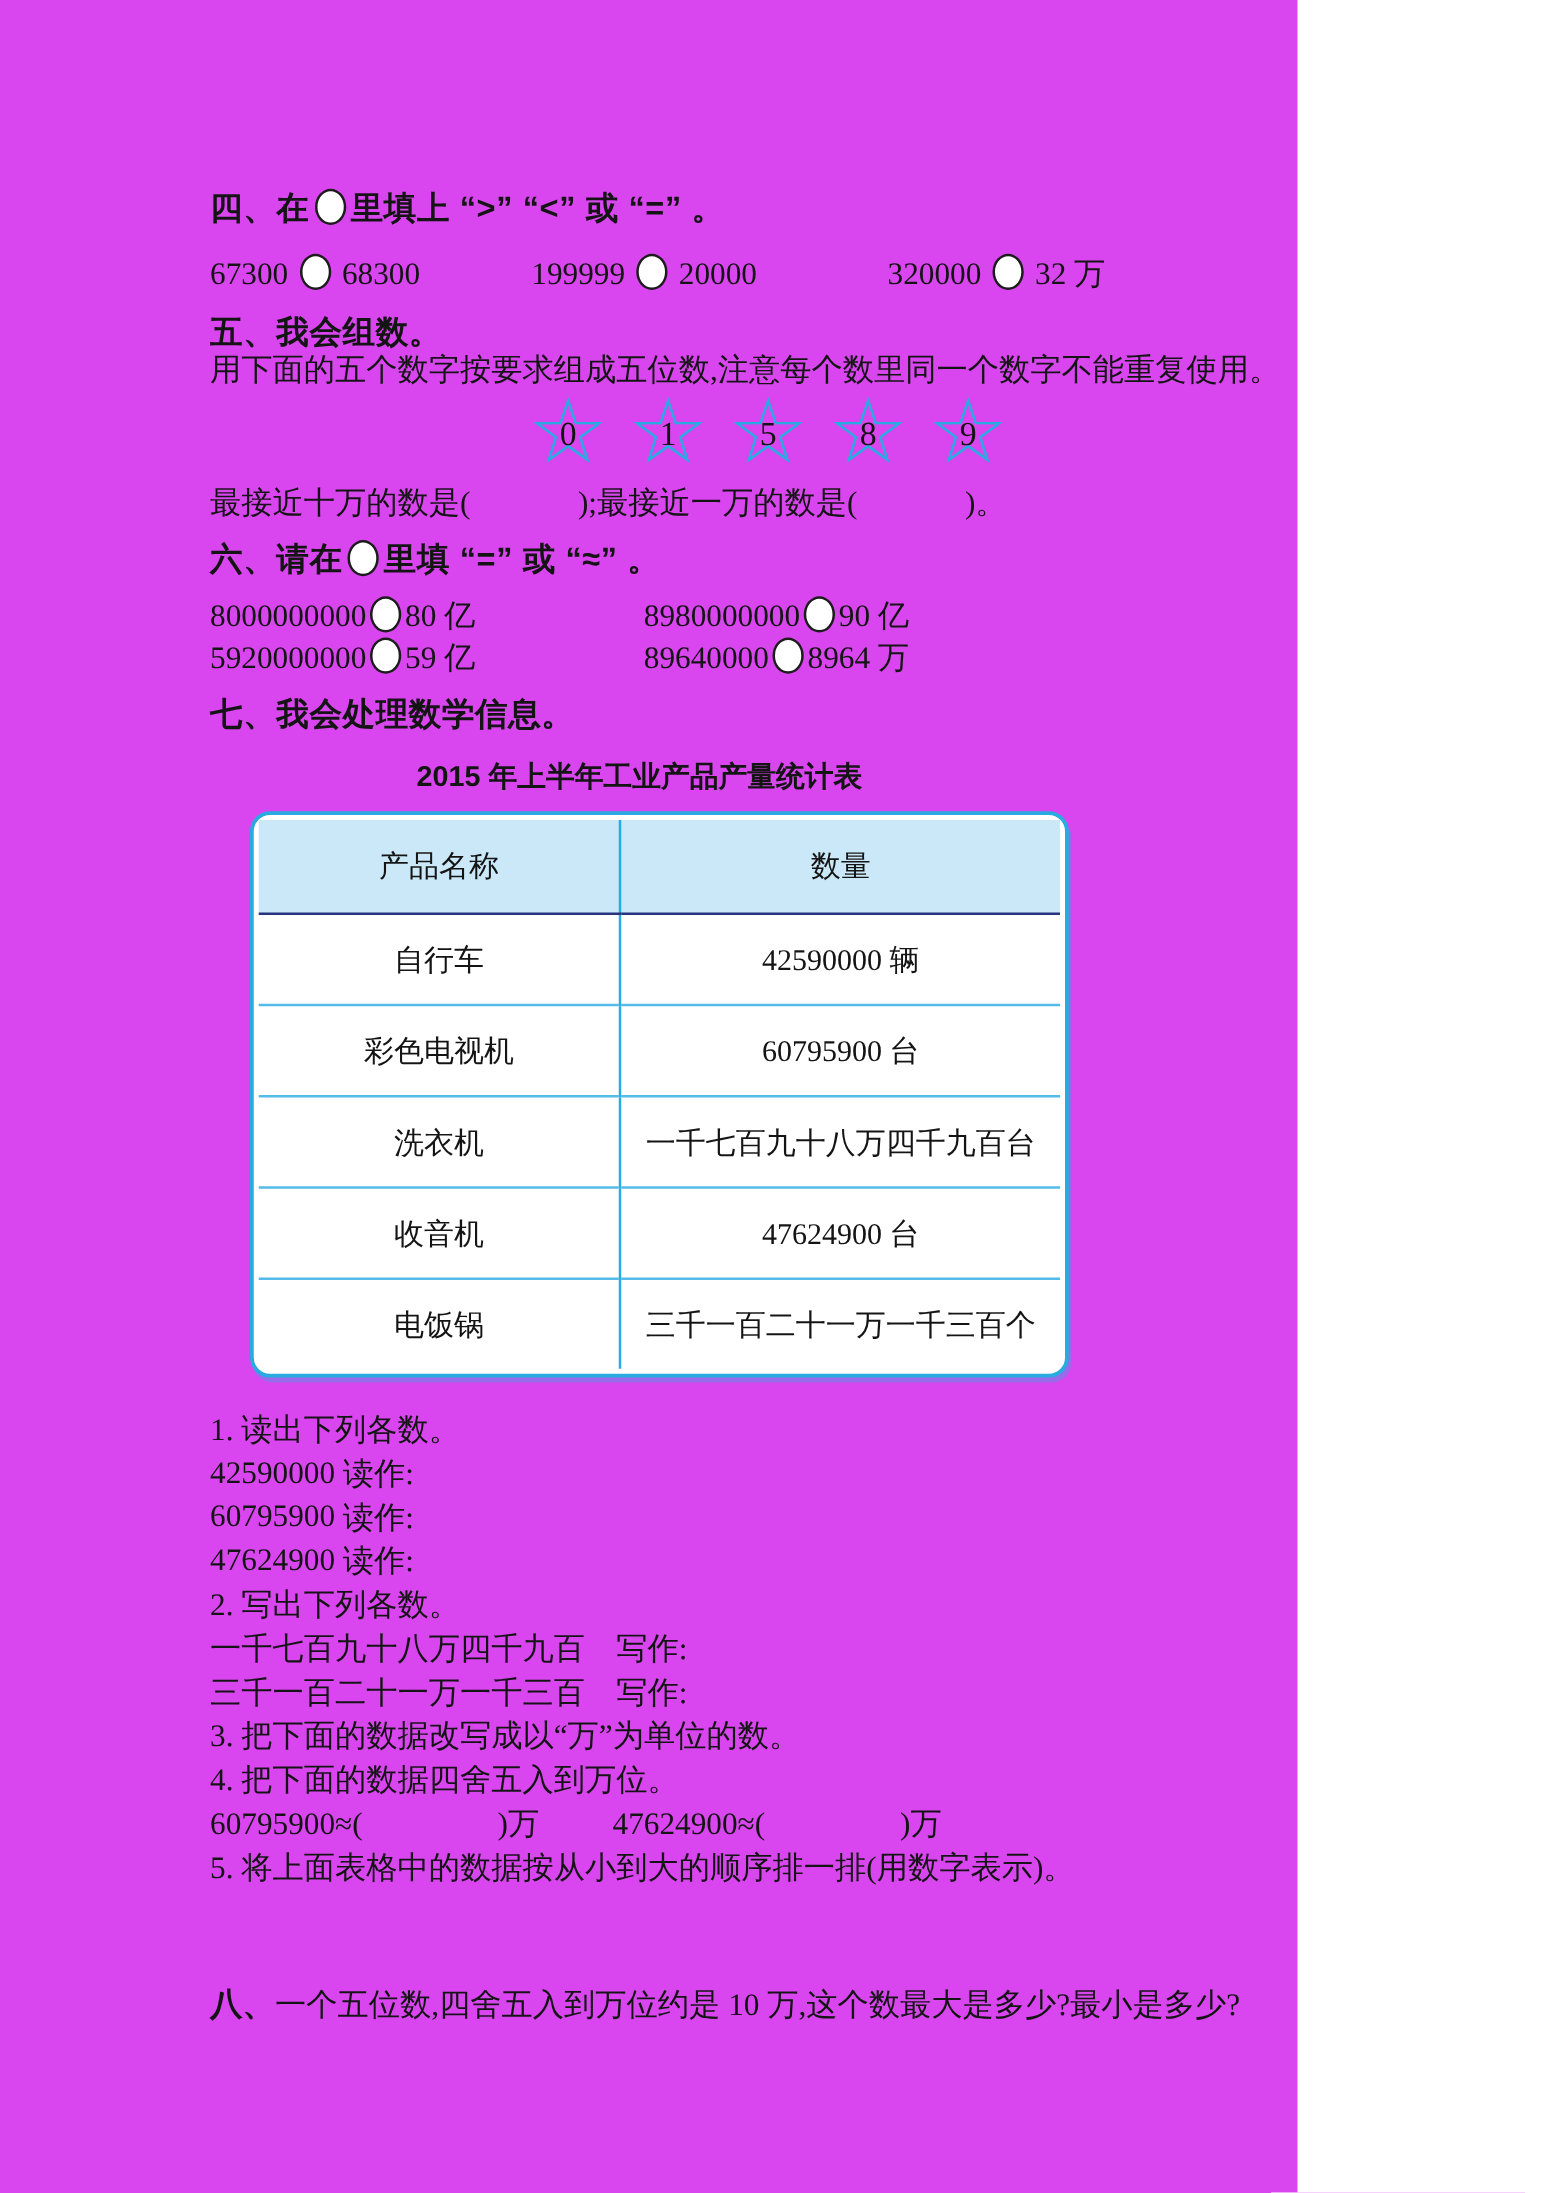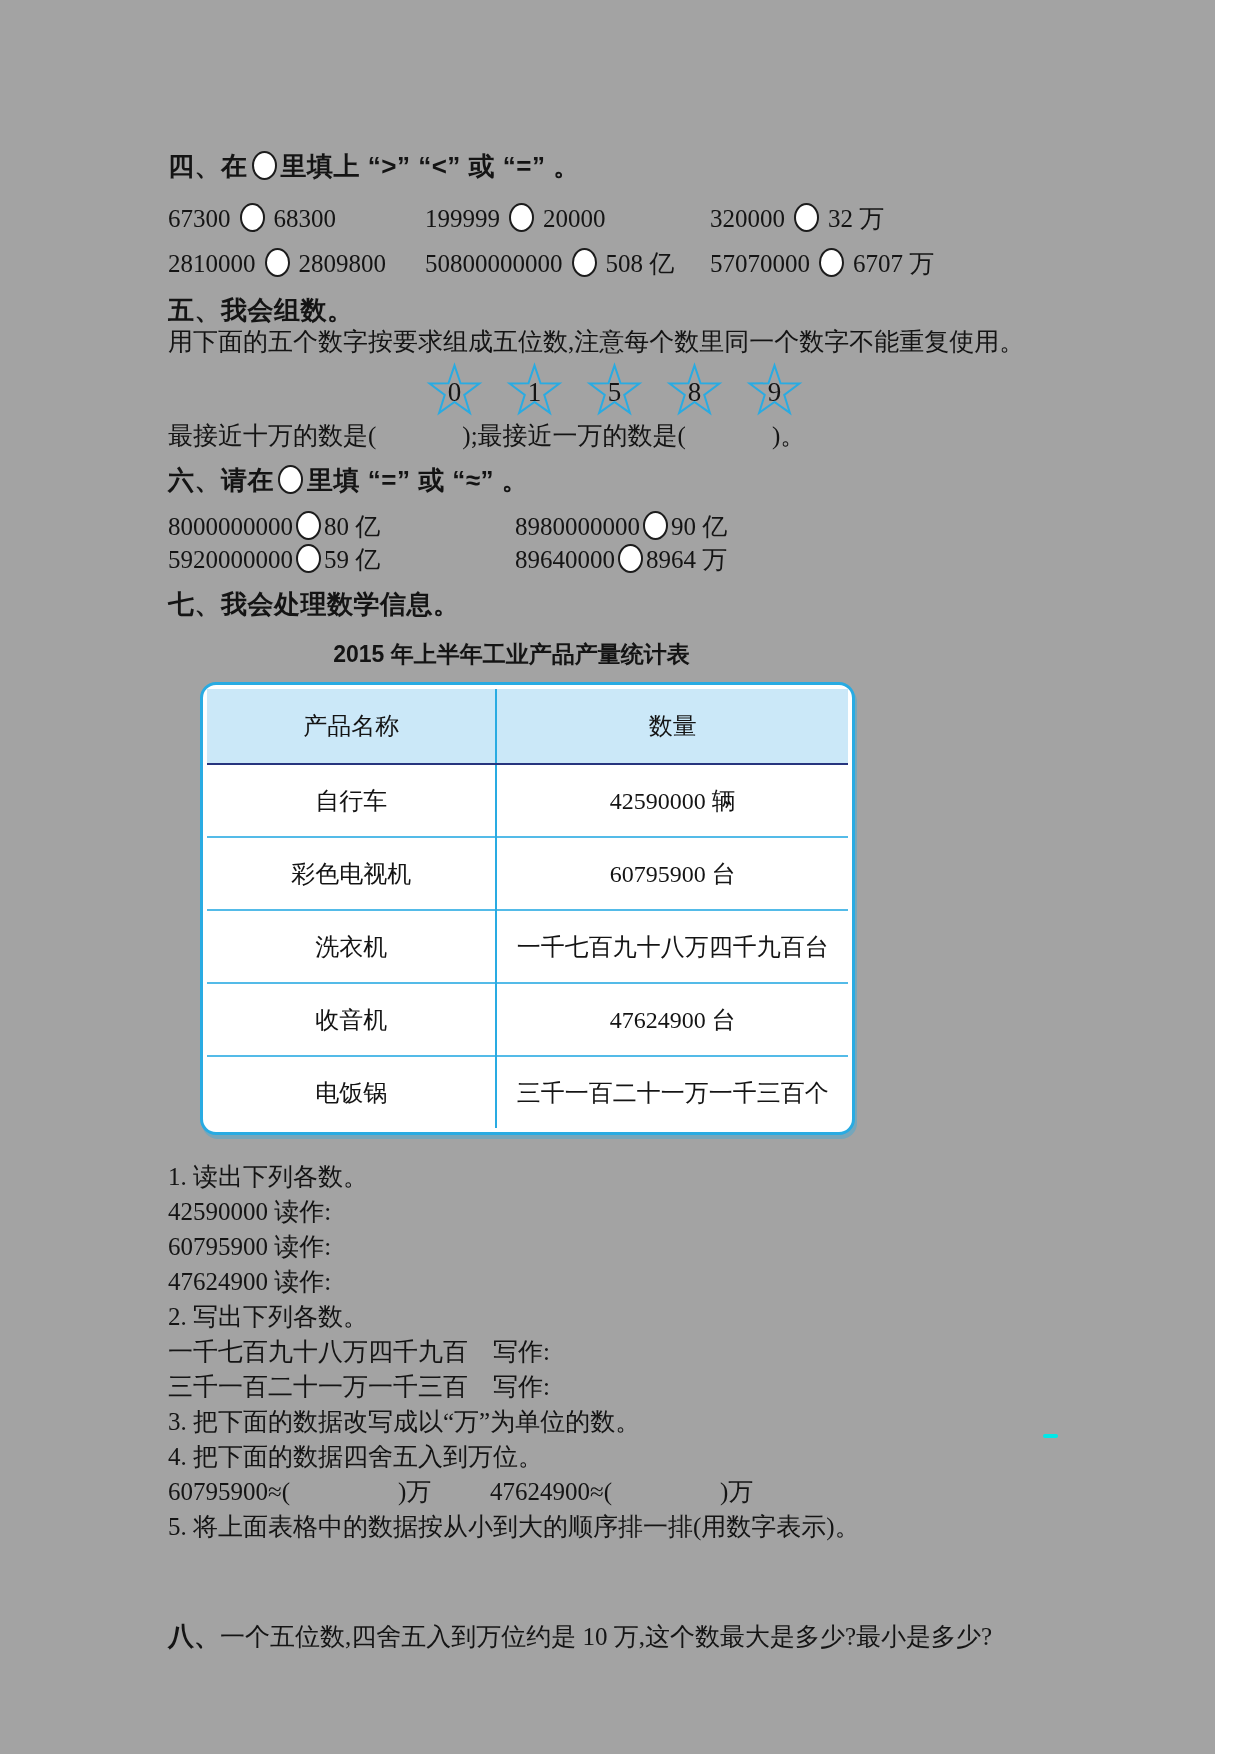--- a/index.html
+++ b/index.html
@@ -1,17 +1,17 @@
 <!DOCTYPE html>
 <html><head>
 <meta charset="utf-8">
 <style>
   html,body { margin:0; padding:0; background:#fff; }
   .page {
-    position:relative; width:1215px; height:1754px; background:#a3a3a3;
+    position:relative; width:1038px; height:1754px; background:#d946ef;
     font-family:"Liberation Serif","DejaVu Serif",serif; color:#141414; overflow:hidden;
   }
   .content { position:absolute; left:168px; top:150px; width:910px; }
 
   .sec-heading {
     font-family:"Liberation Sans","DejaVu Sans",sans-serif; font-weight:bold;
     font-size:26px; height:32px; line-height:32px; letter-spacing:0.5px;
   }
   .bodyline { font-size:25px; height:32px; line-height:32px; }
 
@@ -82,25 +82,20 @@
 <div class="page">
   <div class="content">
 
     <div class="sec-heading"><span>四、在</span><span class="circ"></span><span>里填上 “&gt;” “&lt;” 或 “=” 。</span></div>
 
     <div class="cmp-row3 row4a">
       <div><span>67300</span><span class="circ"></span><span>68300</span></div>
       <div><span>199999</span><span class="circ"></span><span>20000</span></div>
       <div><span>320000</span><span class="circ"></span><span>32 万</span></div>
     </div>
-    <div class="cmp-row3 row4b">
-      <div><span>2810000</span><span class="circ"></span><span>2809800</span></div>
-      <div><span>50800000000</span><span class="circ"></span><span>508 亿</span></div>
-      <div><span>57070000</span><span class="circ"></span><span>6707 万</span></div>
-    </div>
 
     <div class="sec-heading" style="margin-top:16px;">五、我会组数。</div>
     <div class="bodyline">用下面的五个数字按要求组成五位数,注意每个数里同一个数字不能重复使用。</div>
 
     <div class="stars-row">
       <div class="star">
         <svg width="57" height="57" viewBox="0 0 100 100">
             <polygon points="50,6 60.6,37.4 93.7,37.8 67.1,57.6 77,89.2 50,70 23,89.2 32.9,57.6 6.3,37.8 39.4,37.4" fill="none" stroke="#29ABE2" stroke-width="3.5" stroke-linejoin="miter"></polygon>
           </svg>
         <span class="digit">0</span>
@@ -124,21 +119,21 @@
         <span class="digit">8</span>
       </div>
       <div class="star">
         <svg width="57" height="57" viewBox="0 0 100 100">
             <polygon points="50,6 60.6,37.4 93.7,37.8 67.1,57.6 77,89.2 50,70 23,89.2 32.9,57.6 6.3,37.8 39.4,37.4" fill="none" stroke="#29ABE2" stroke-width="3.5" stroke-linejoin="miter"></polygon>
           </svg>
         <span class="digit">9</span>
       </div>
     </div>
 
-    <div class="bodyline" style=""><span>最接近十万的数是(</span><span class="blank85"></span><span>);最接近一万的数是(</span><span class="blank85"></span><span>)。</span></div>
+    <div class="bodyline" style="margin-top:12px;"><span>最接近十万的数是(</span><span class="blank85"></span><span>);最接近一万的数是(</span><span class="blank85"></span><span>)。</span></div>
 
     <div class="sec-heading" style="margin-top:12px;"><span>六、请在</span><span class="circ"></span><span>里填 “=” 或 “≈” 。</span></div>
 
     <div class="cmp-row2" style="margin-top:14px;">
       <div><span>8000000000</span><span class="circ snug"></span><span>80 亿</span></div>
       <div><span>8980000000</span><span class="circ snug"></span><span>90 亿</span></div>
     </div>
     <div class="cmp-row2" style="">
       <div><span>5920000000</span><span class="circ snug"></span><span>59 亿</span></div>
       <div><span>89640000</span><span class="circ snug"></span><span>8964 万</span></div>

